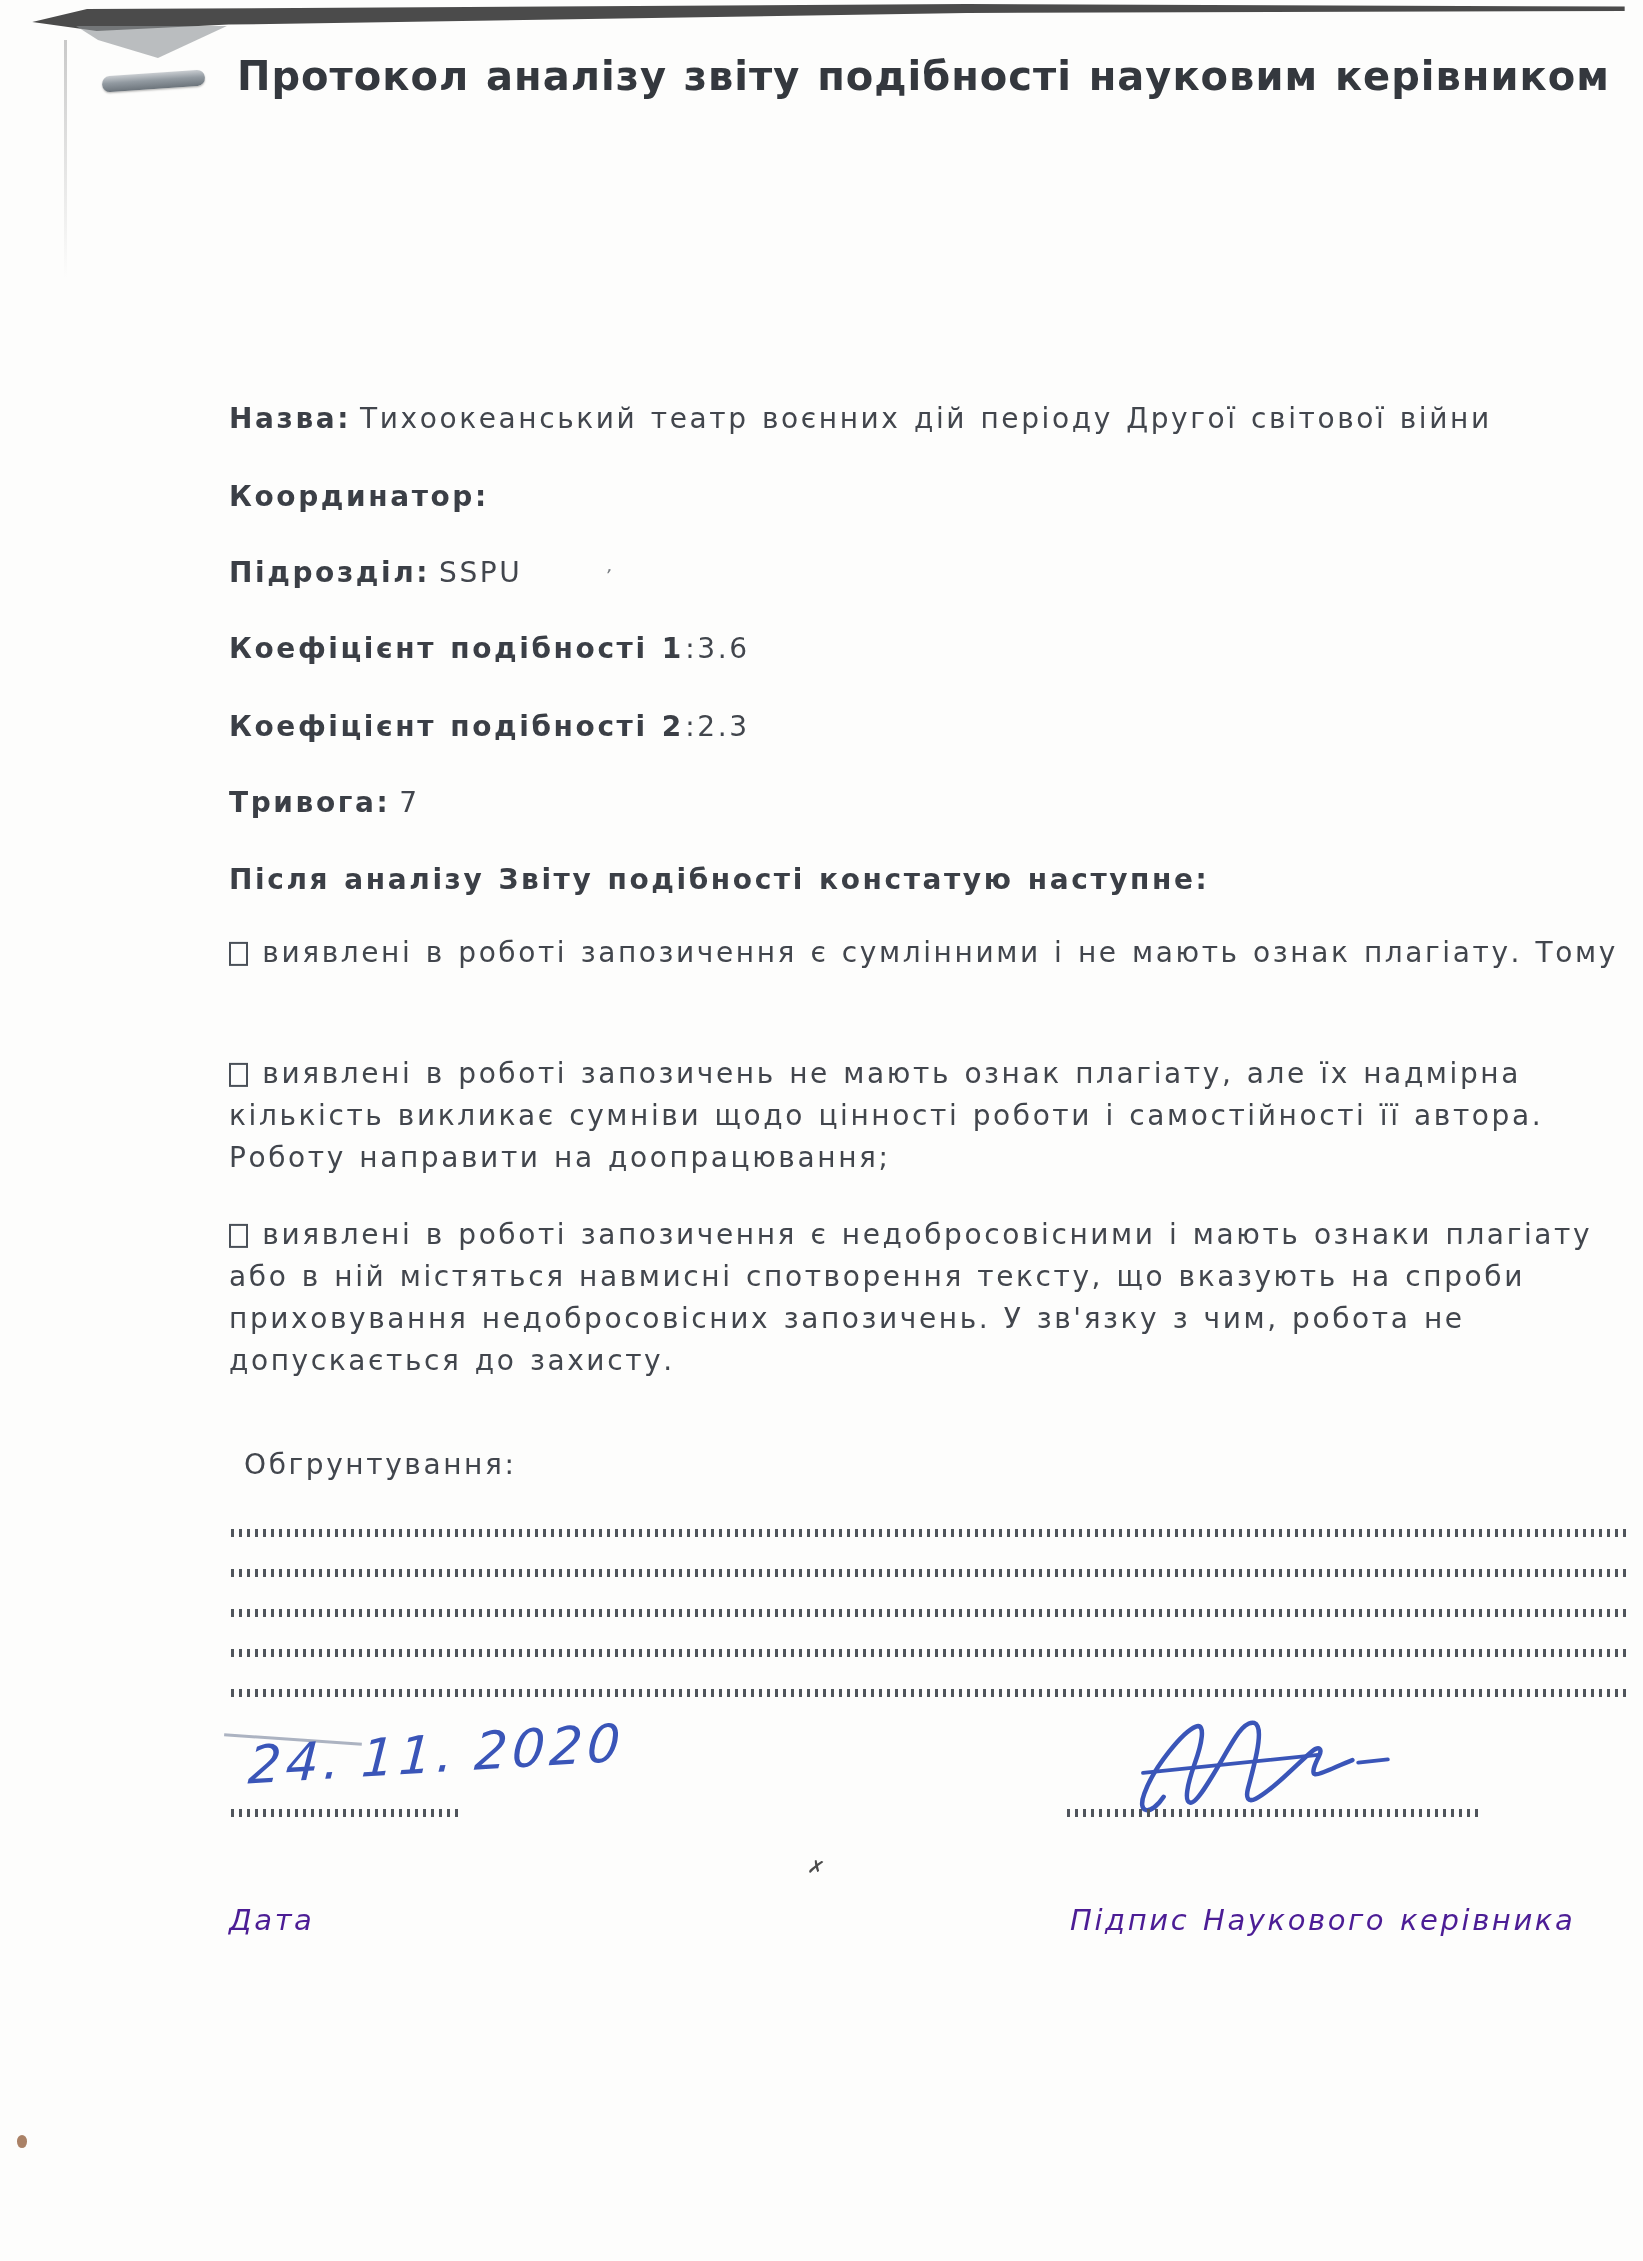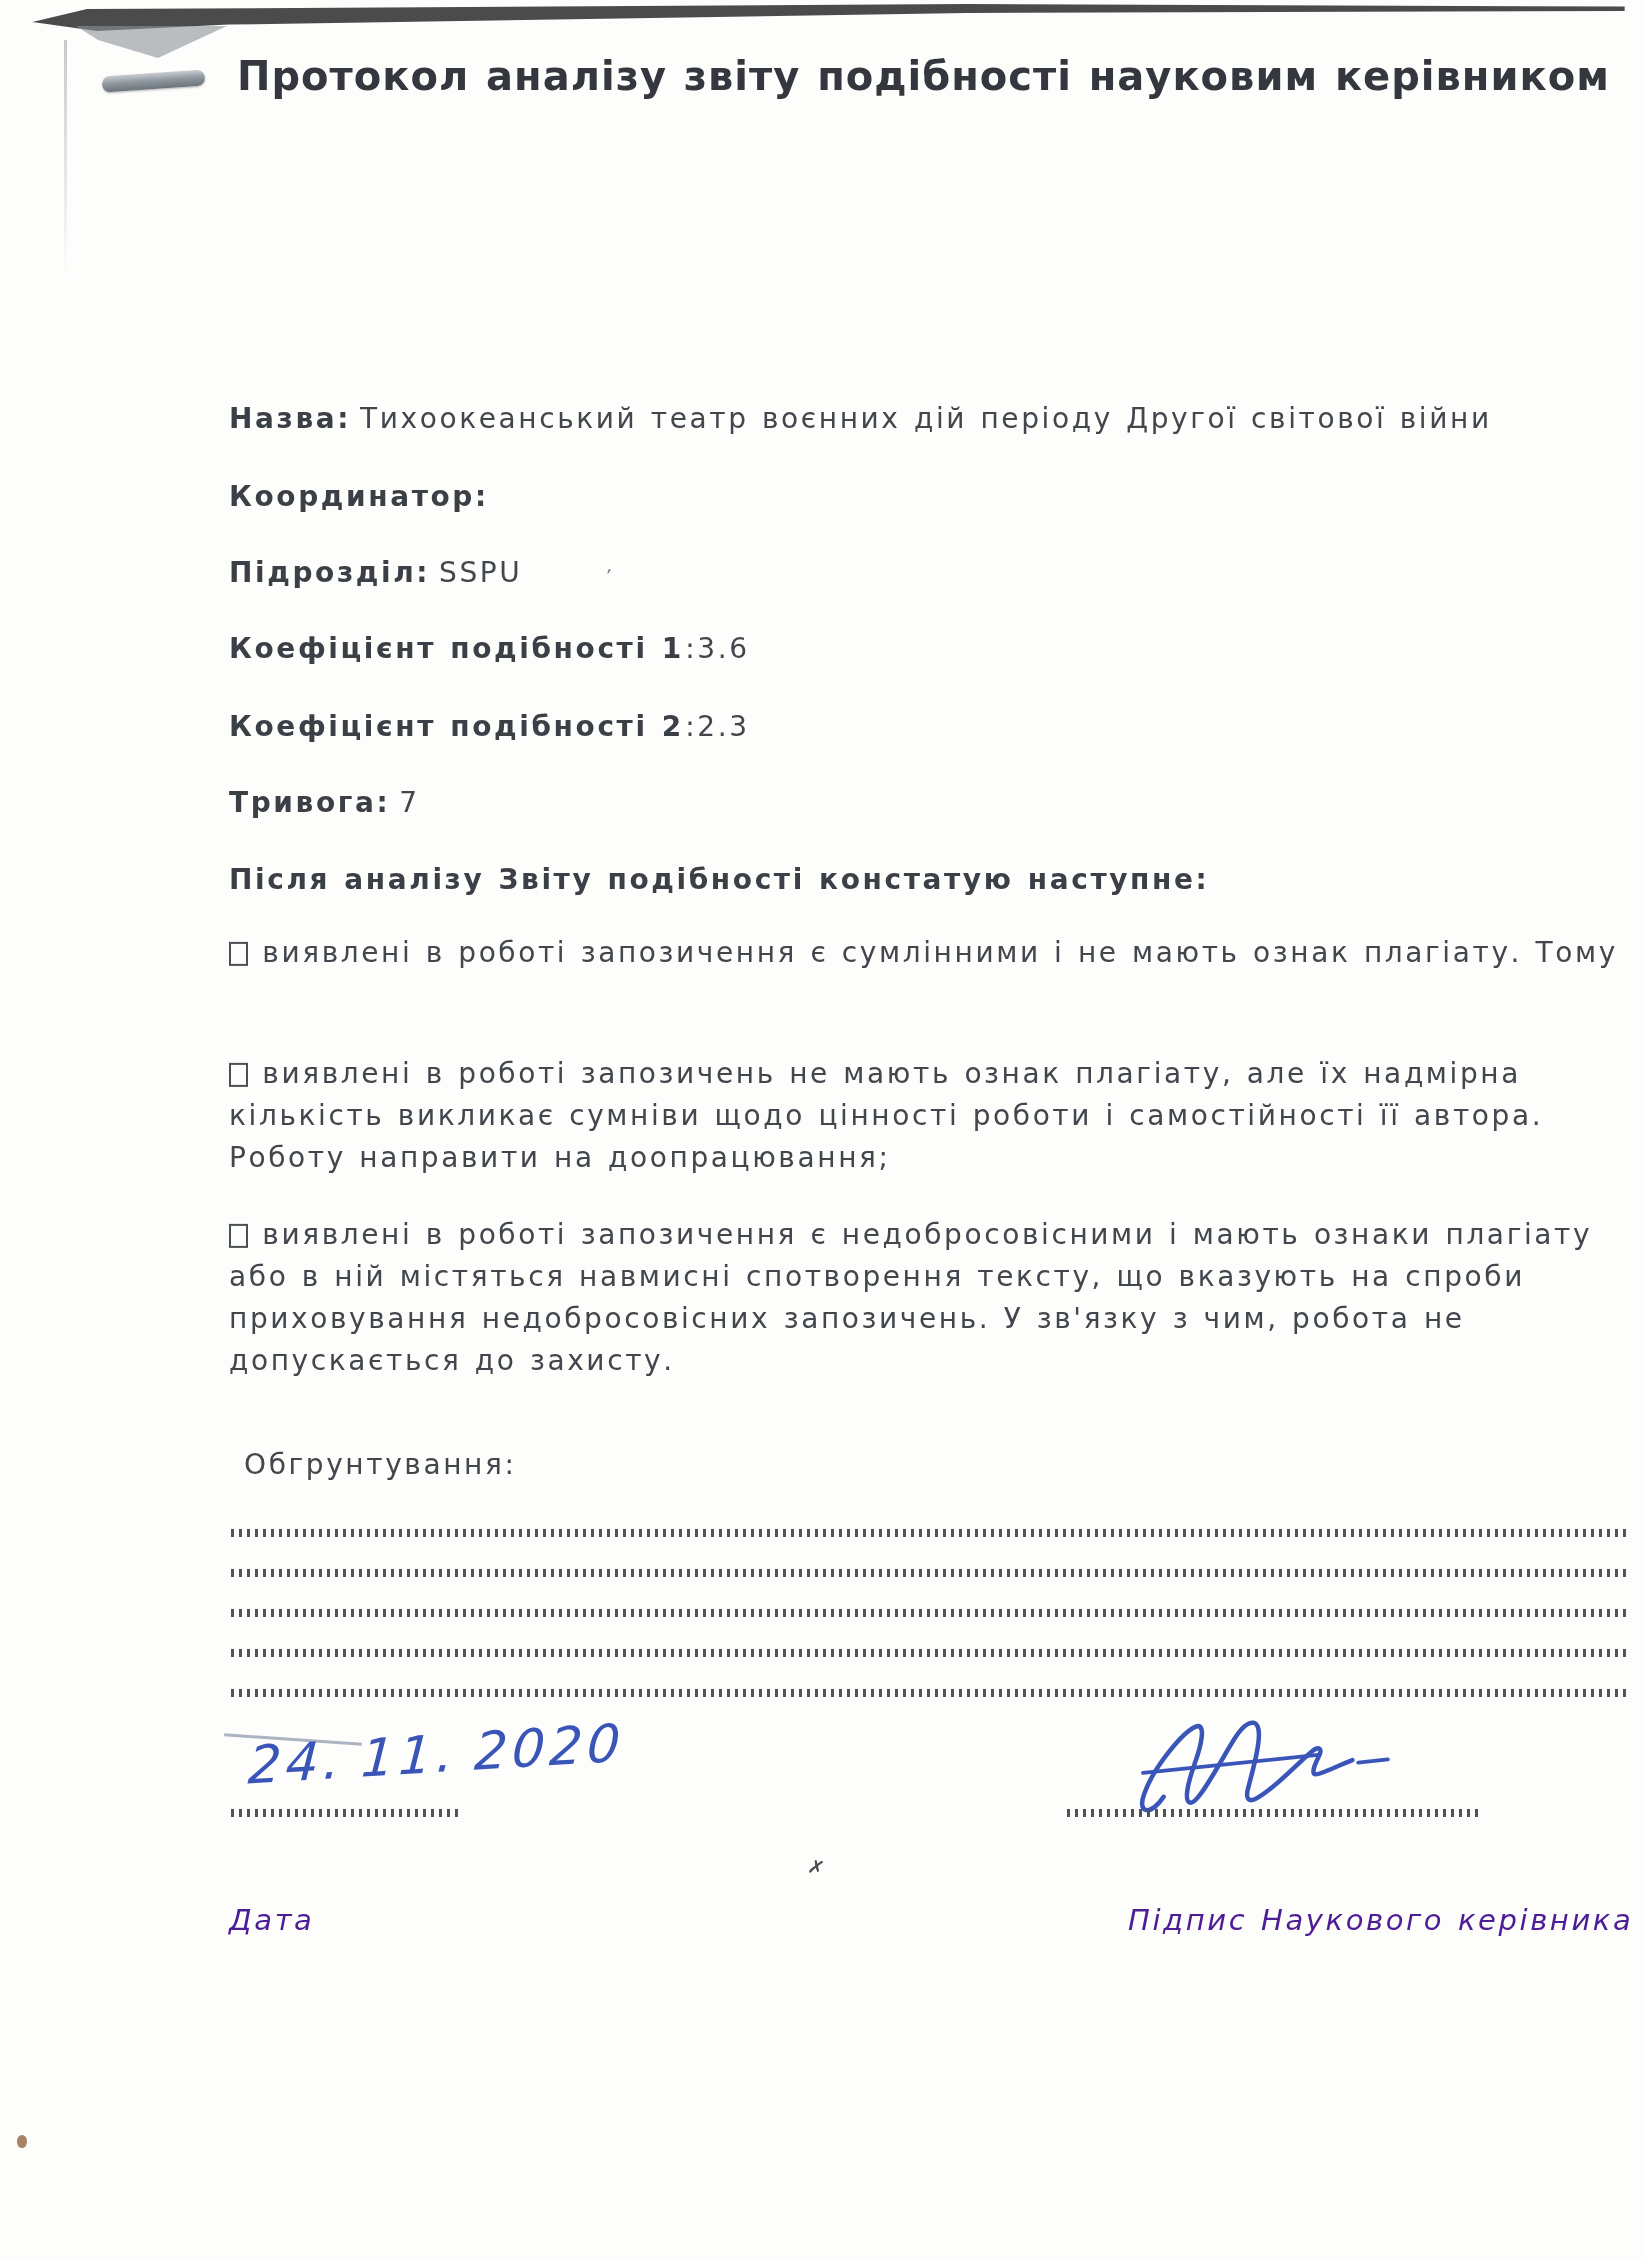--- a/index.html
+++ b/index.html
@@ -41,21 +41,21 @@
     font-size:52px;font-style:italic;letter-spacing:4.5px;word-spacing:-3.9px;
     color:#3a55b8;transform:rotate(-3.5deg) skewX(-7deg);
     white-space:nowrap;line-height:64px;
   }
   .pen-line{
     position:absolute;left:224px;top:1738px;width:138px;height:2.6px;
     background:#9099ad;opacity:.75;transform:rotate(4deg);
   }
   .sig-label{position:absolute;top:1859px;font-style:italic;color:#4c1d95;white-space:nowrap;font-size:29px;margin-top:40px;}
   .sig-label.left{left:229px;}
-  .sig-label.right{left:1128px;text-align:center;}
+  .sig-label.right{left:1070px;text-align:center;}
   .staple{
     position:absolute;left:102px;top:73px;width:103px;height:15.5px;
     border-radius:7.7px;transform:rotate(-4deg);
     background:linear-gradient(180deg,#c9cdd1 0%,#929aa1 45%,#6c747b 100%);
     box-shadow:0 1.3px 1.9px rgba(0,0,0,.25);
   }
   .left-edge-line{
     position:absolute;left:64px;top:40px;width:2.6px;height:238px;
     background:linear-gradient(180deg,#b3b3b3,rgba(230,230,230,0));
     opacity:.7;

